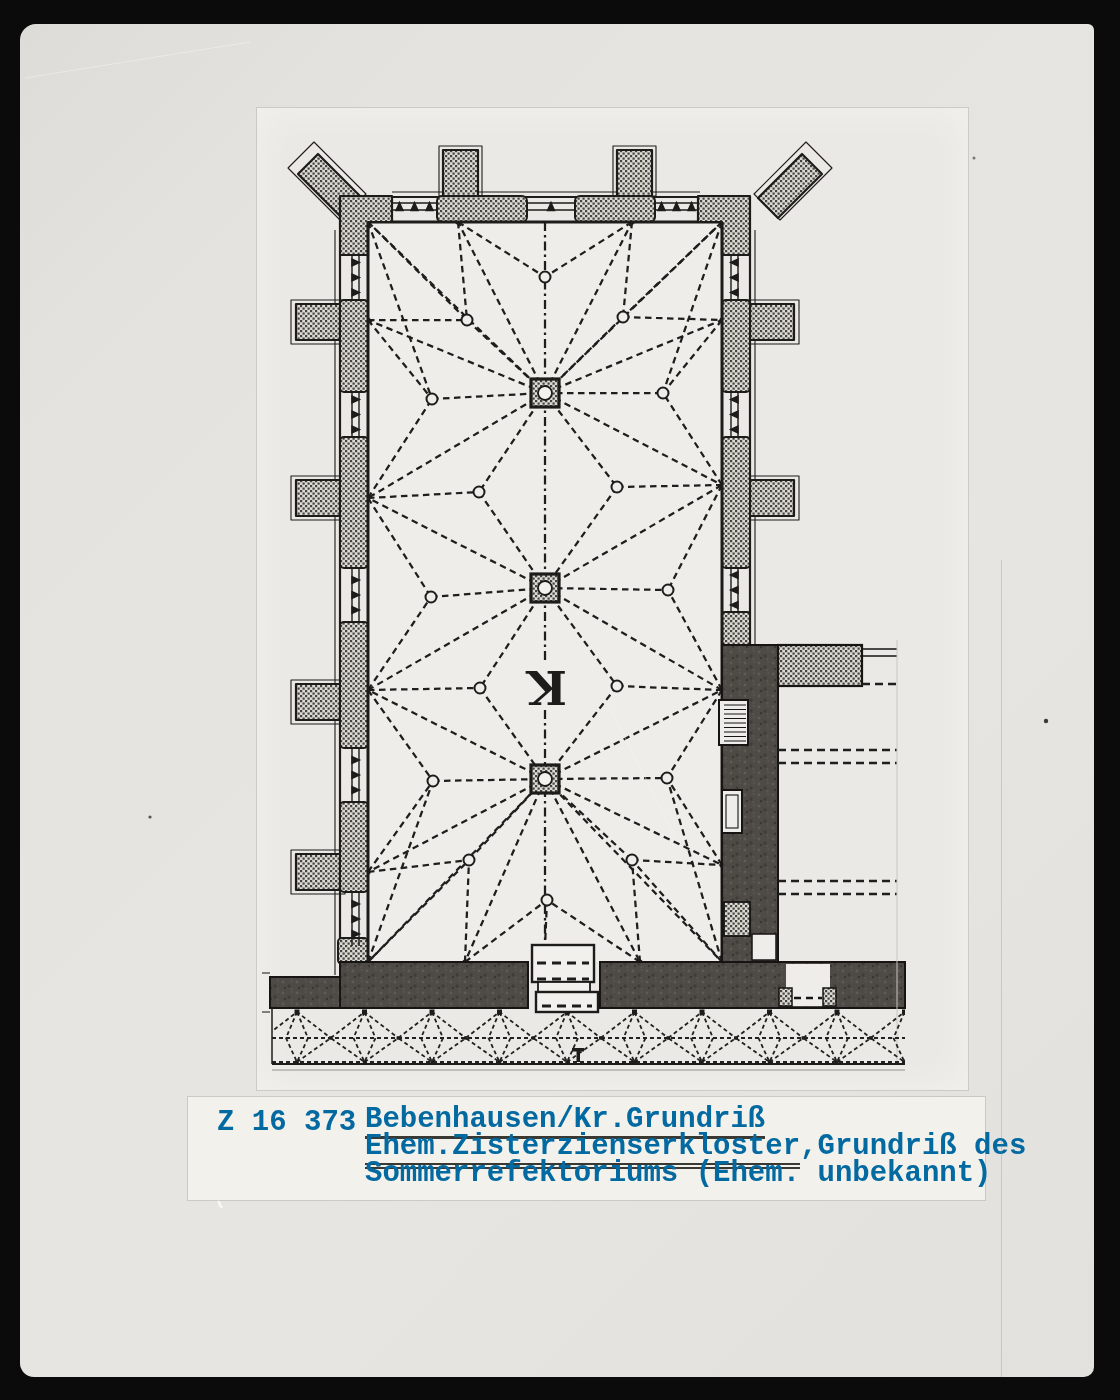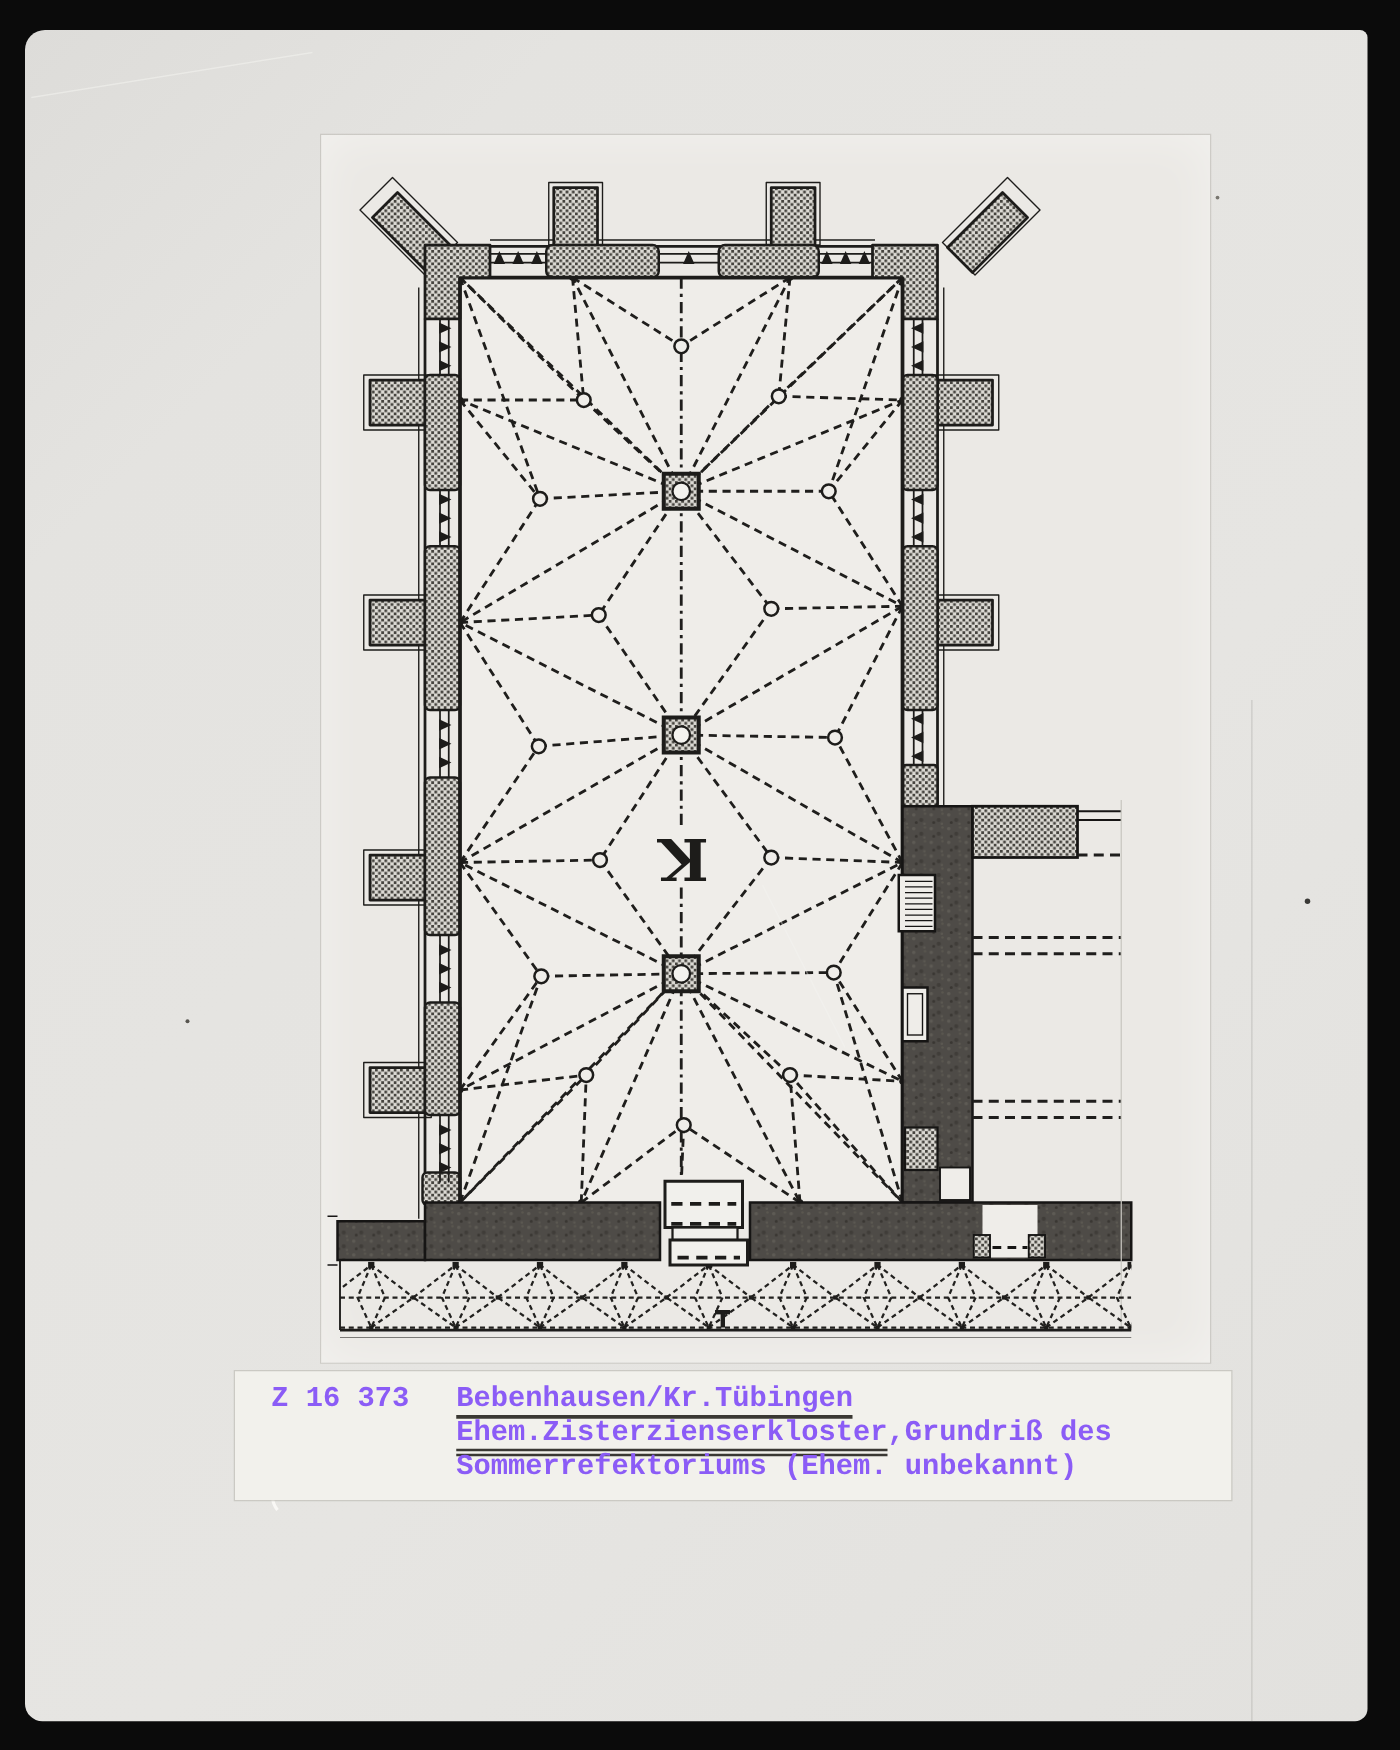--- a/index.html
+++ b/index.html
@@ -7,22 +7,22 @@
         font-family:"Liberation Sans",sans-serif;}
   .paper{position:absolute;left:20px;top:24px;width:1074px;height:1353px;
          background:linear-gradient(135deg,#dddcd9 0%,#e4e3e0 18%,#e6e5e2 60%,#e2e1de 100%);
          border-radius:16px 6px 10px 14px;}
   .print{position:absolute;left:257px;top:108px;width:711px;height:982px;
          background:#ebe9e5;box-shadow:0 0 0 1px rgba(160,158,150,.35), inset 0 0 40px rgba(255,255,255,.4);}
   .caption-strip{position:absolute;left:188px;top:1097px;width:797px;height:103px;
          background:#f2f1ec;box-shadow:0 0 0 1px rgba(170,168,160,.45);}
   .caption-strip .catalog{position:absolute;left:29px;top:9px;white-space:pre;}
   .caption-strip .lines{position:absolute;left:177px;top:9px;line-height:27px;white-space:pre;}
-  .cap-text{font-family:"Liberation Mono",monospace;font-size:23px;font-weight:700;
-            color:#8b5cf6;letter-spacing:0px;}
+  .cap-text{font-family:"Liberation Mono",monospace;font-size:29px;font-weight:700;
+            color:#0369a1;letter-spacing:0px;}
   .ul1{border-bottom:3px solid #3a3833;padding-bottom:0px;}
   .ul2{border-bottom:6px double #3a3833;padding-bottom:0px;text-align:right;}
   .plan-svg{position:absolute;left:0;top:0;pointer-events:none;}
   .v-scratch{position:absolute;left:1001px;top:560px;width:1px;height:817px;background:rgba(130,129,125,.28);}
 </style>
 </head>
 <body>
 
 <div class="page">
   <div class="paper"></div>
@@ -400,19 +400,19 @@
       <path d="M610,708 L676,838" stroke="#f6f5f2" stroke-width="1.2" fill="none" opacity="0.4"></path>
       <circle cx="1046" cy="721" r="2.2" fill="#3a3936"></circle>
       <circle cx="150" cy="817" r="1.6" fill="#57554f"></circle>
       <circle cx="974" cy="158" r="1.5" fill="#78766f"></circle>
       <circle cx="288" cy="1133" r="2" fill="#ffffff" opacity="0.8"></circle>
     </g>
   </svg>
 
   <div class="caption-strip">
     <span class="catalog cap-text">Z 16 373</span>
-    <div class="lines cap-text"><span class="ul1">Bebenhausen/Kr.Tübingen</span>
+    <div class="lines cap-text"><span class="ul1">Bebenhausen/Kr.Grundriß</span>
 <span class="ul2">Ehem.Zisterzienserkloster</span><span>,Grundriß des</span>
 <span>Sommerrefektoriums (Ehem. unbekannt)</span></div>
   </div>
 
   <div class="v-scratch"></div>
 </div>
 
 </body></html>

